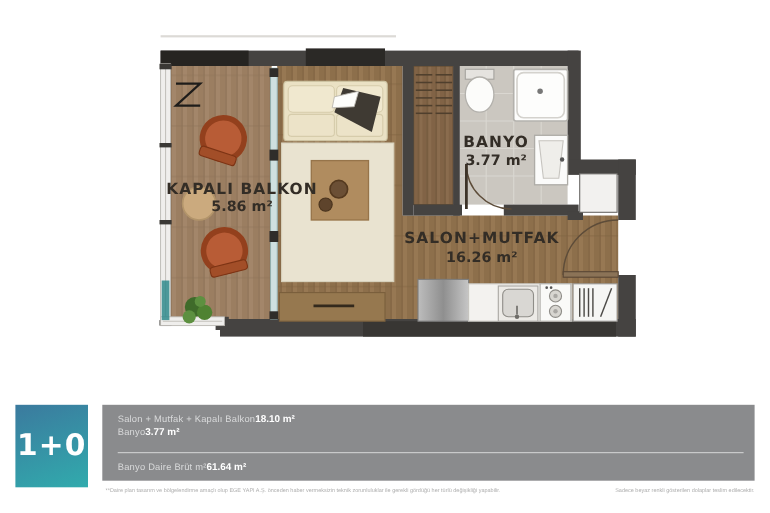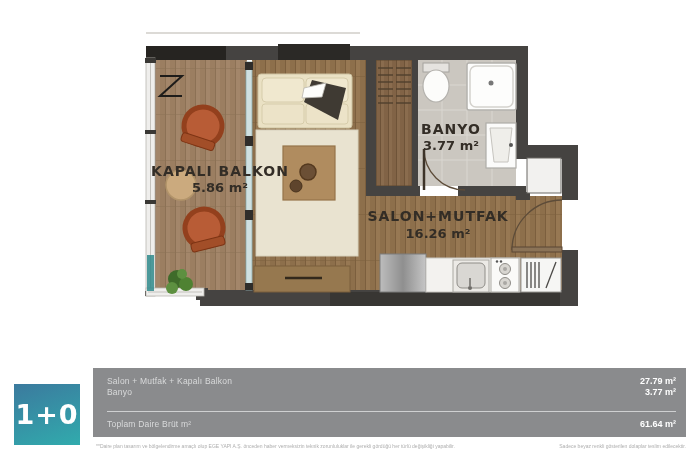--- a/index.html
+++ b/index.html
@@ -8,34 +8,34 @@
     background:#ffffff;font-family:"Liberation Sans", sans-serif;
   }
   
   #plan-svg{position:absolute;left:0;top:0;width:700px;height:360px;}
   .room-label{font-family:"DejaVu Sans", sans-serif;font-weight:bold;fill:#332d26;}
   .room-name{font-size:14px;letter-spacing:1px;}
   .room-area{font-size:13px;}
   
   .bottom-section{position:absolute;left:0;top:368px;width:700px;height:98px;}
   .type-box{
-    position:absolute;left:14px;top:16px;width:66px;height:61px;
+    position:absolute;left:14px;top:0;width:66px;height:75px;
     background:linear-gradient(160deg,#3b7a9e 0%,#31abad 100%);
     display:flex;align-items:center;justify-content:center;
   }
   .type-box span{
     color:#ffffff;font-size:27px;font-weight:bold;
     font-family:"DejaVu Sans", sans-serif;letter-spacing:1px;
   }
   .info-panel{
     position:absolute;left:93px;top:0;width:593px;height:69px;
     background:#8a8b8d;box-sizing:border-box;
     padding:8px 10px 0 14px;
   }
-  .info-row{display:flex;justify-content:space-between;align-items:baseline;height:11px;}
+  .info-row{display:flex;align-items:baseline;height:11px;}
   .info-row .lbl{color:#d9dadb;font-size:8.5px;letter-spacing:0.2px;}
   .info-row .val{color:#ffffff;font-size:9px;font-weight:bold;}
   .divider{height:1px;background:#cfd0d1;margin-top:13px;}
   .total-row{margin-top:7px;}
   .footnotes{
     position:absolute;left:96px;top:75px;width:590px;
     display:flex;justify-content:space-between;
     font-size:5px;color:#aeaeae;line-height:6px;
   }
   .footnotes .fn-left{max-width:420px;}
@@ -251,29 +251,29 @@
 </svg>
 
 <div class="bottom-section">
   <div class="type-box">
     <span>1+0</span>
   </div>
 
   <div class="info-panel">
     <div class="info-row">
       <span class="lbl">Salon + Mutfak + Kapalı Balkon</span>
-      <span class="val">27.79 m²</span>
+      <span class="val">18.10 m²</span>
     </div>
     <div class="info-row">
       <span class="lbl">Banyo</span>
       <span class="val">3.77 m²</span>
     </div>
     <div class="divider"></div>
     <div class="info-row total-row">
-      <span class="lbl">Toplam Daire Brüt m²</span>
+      <span class="lbl">Banyo Daire Brüt m²</span>
       <span class="val">61.64 m²</span>
     </div>
   </div>
 
   <div class="footnotes">
     <span class="fn-left">**Daire plan tasarım ve bölgelendirme amaçlı olup EGE YAPI A.Ş. önceden haber vermeksizin teknik zorunluluklar ile gerekli gördüğü her türlü değişikliği yapabilir.</span>
     <span class="fn-right">Sadece beyaz renkli gösterilen dolaplar teslim edilecektir.</span>
   </div>
 </div>
 

